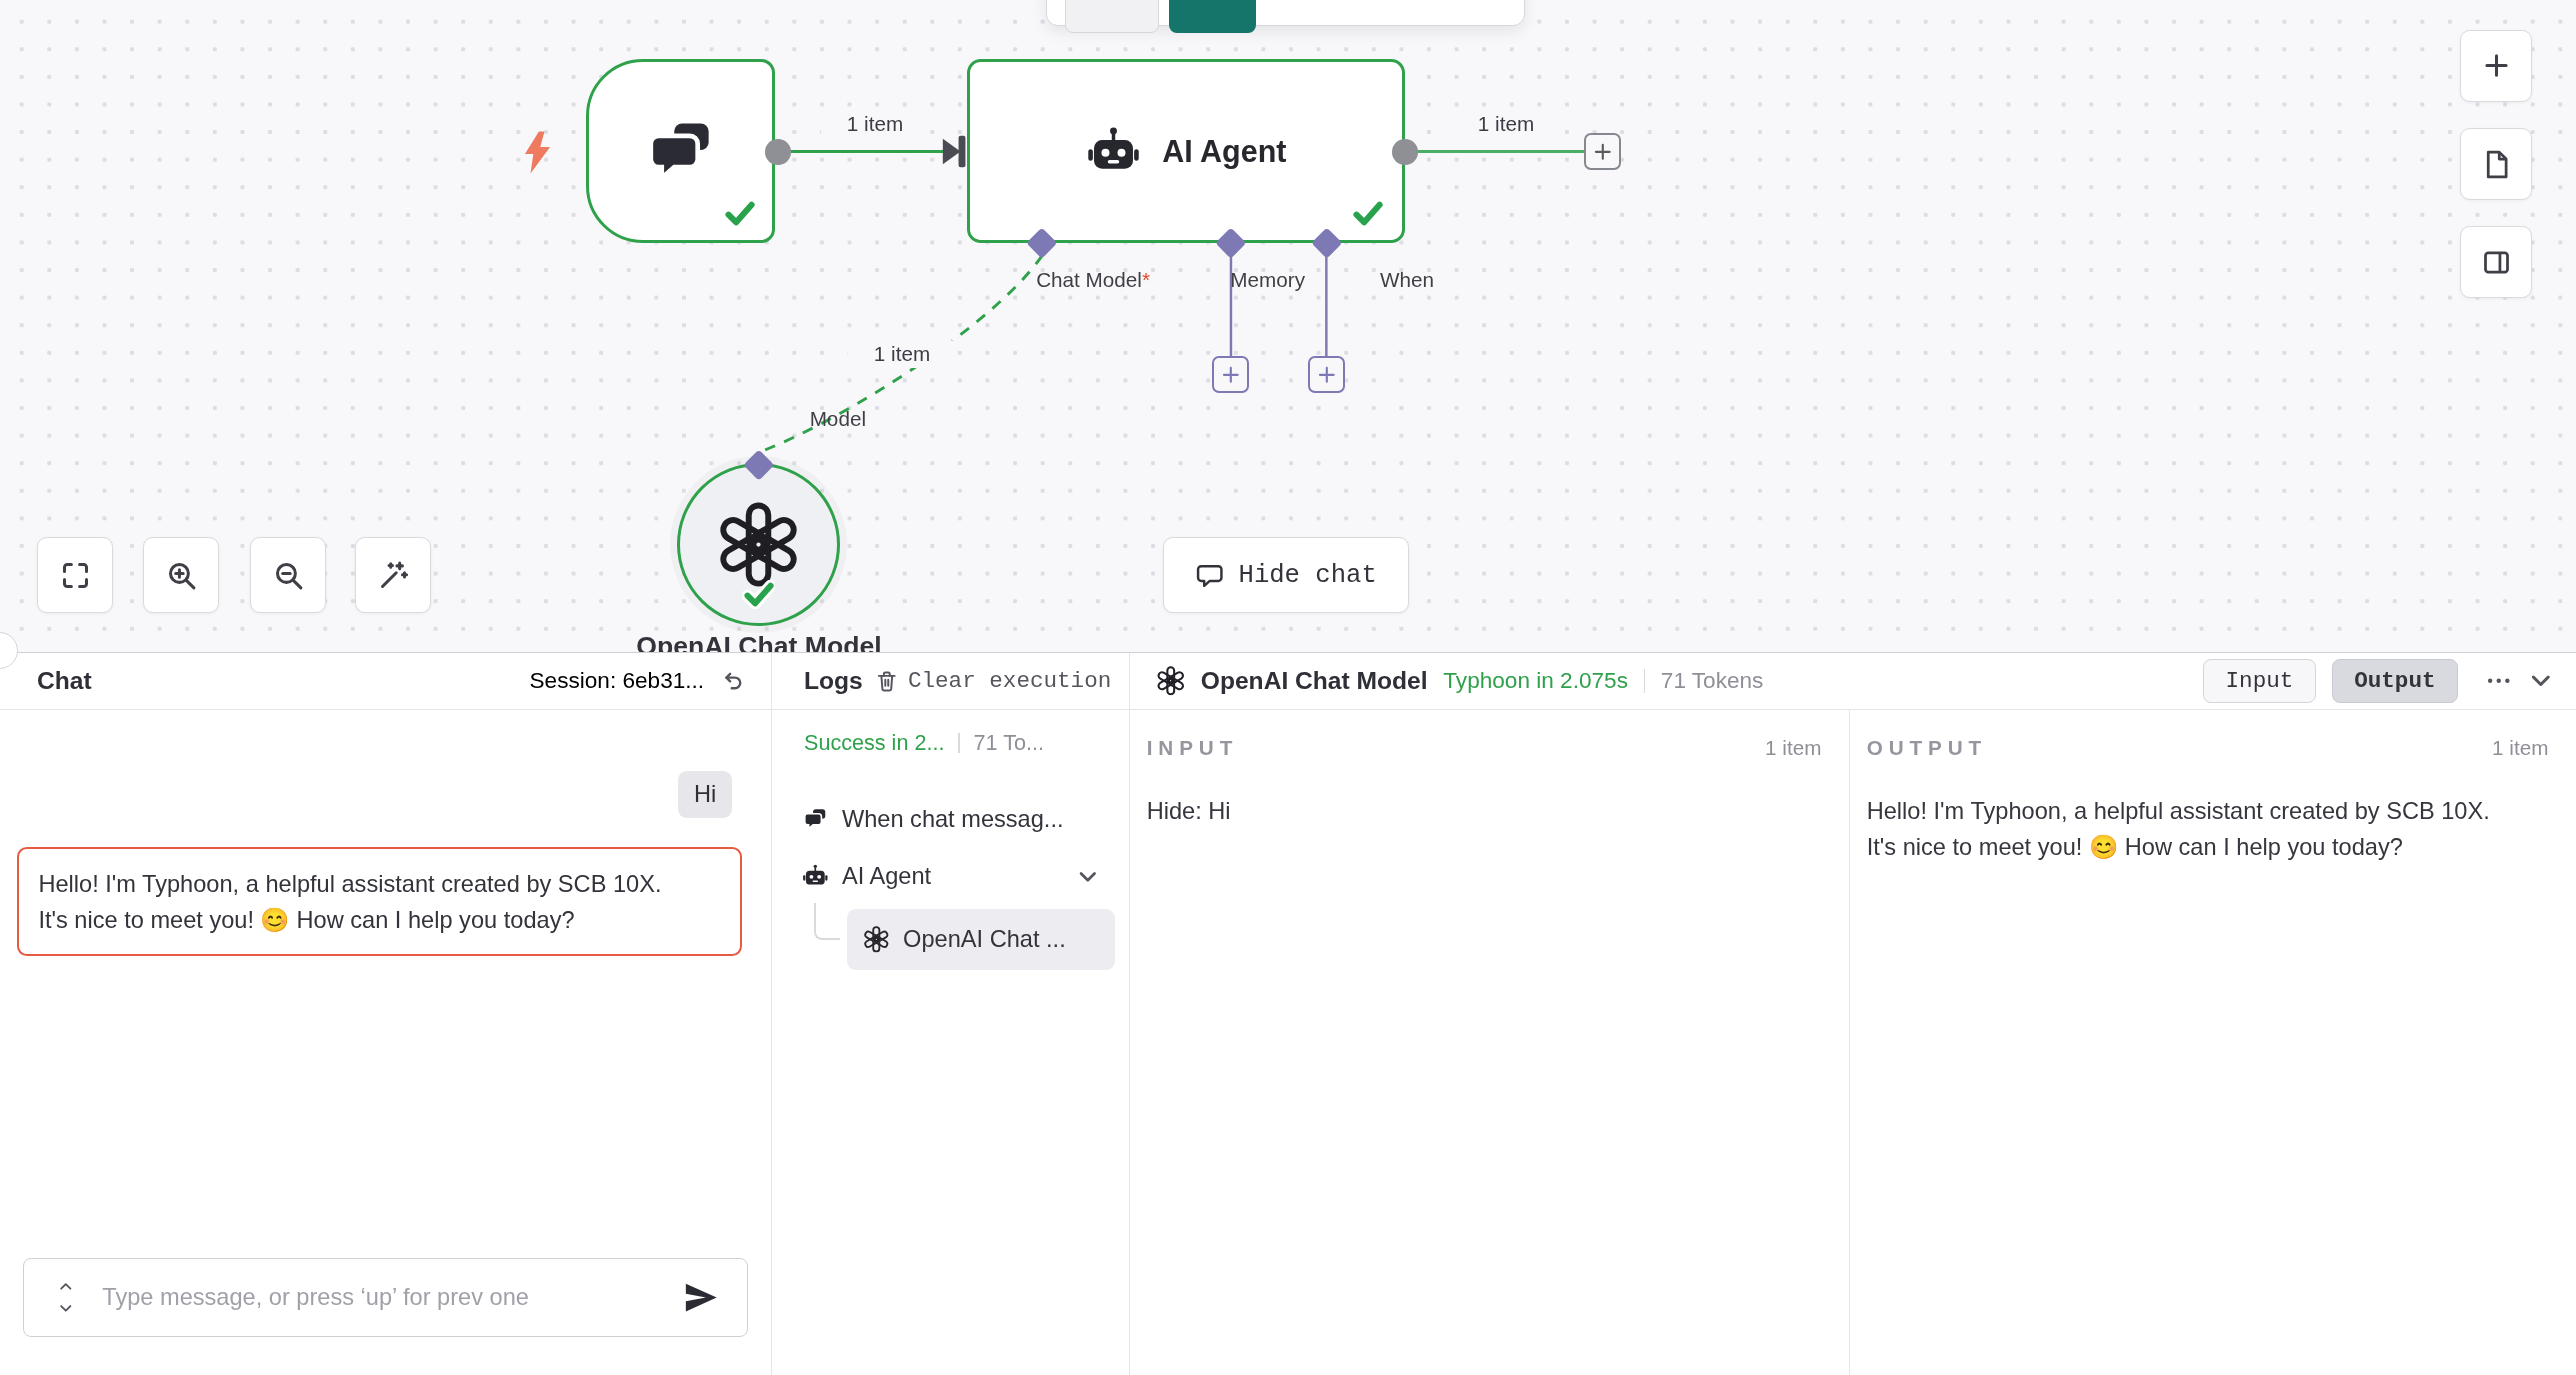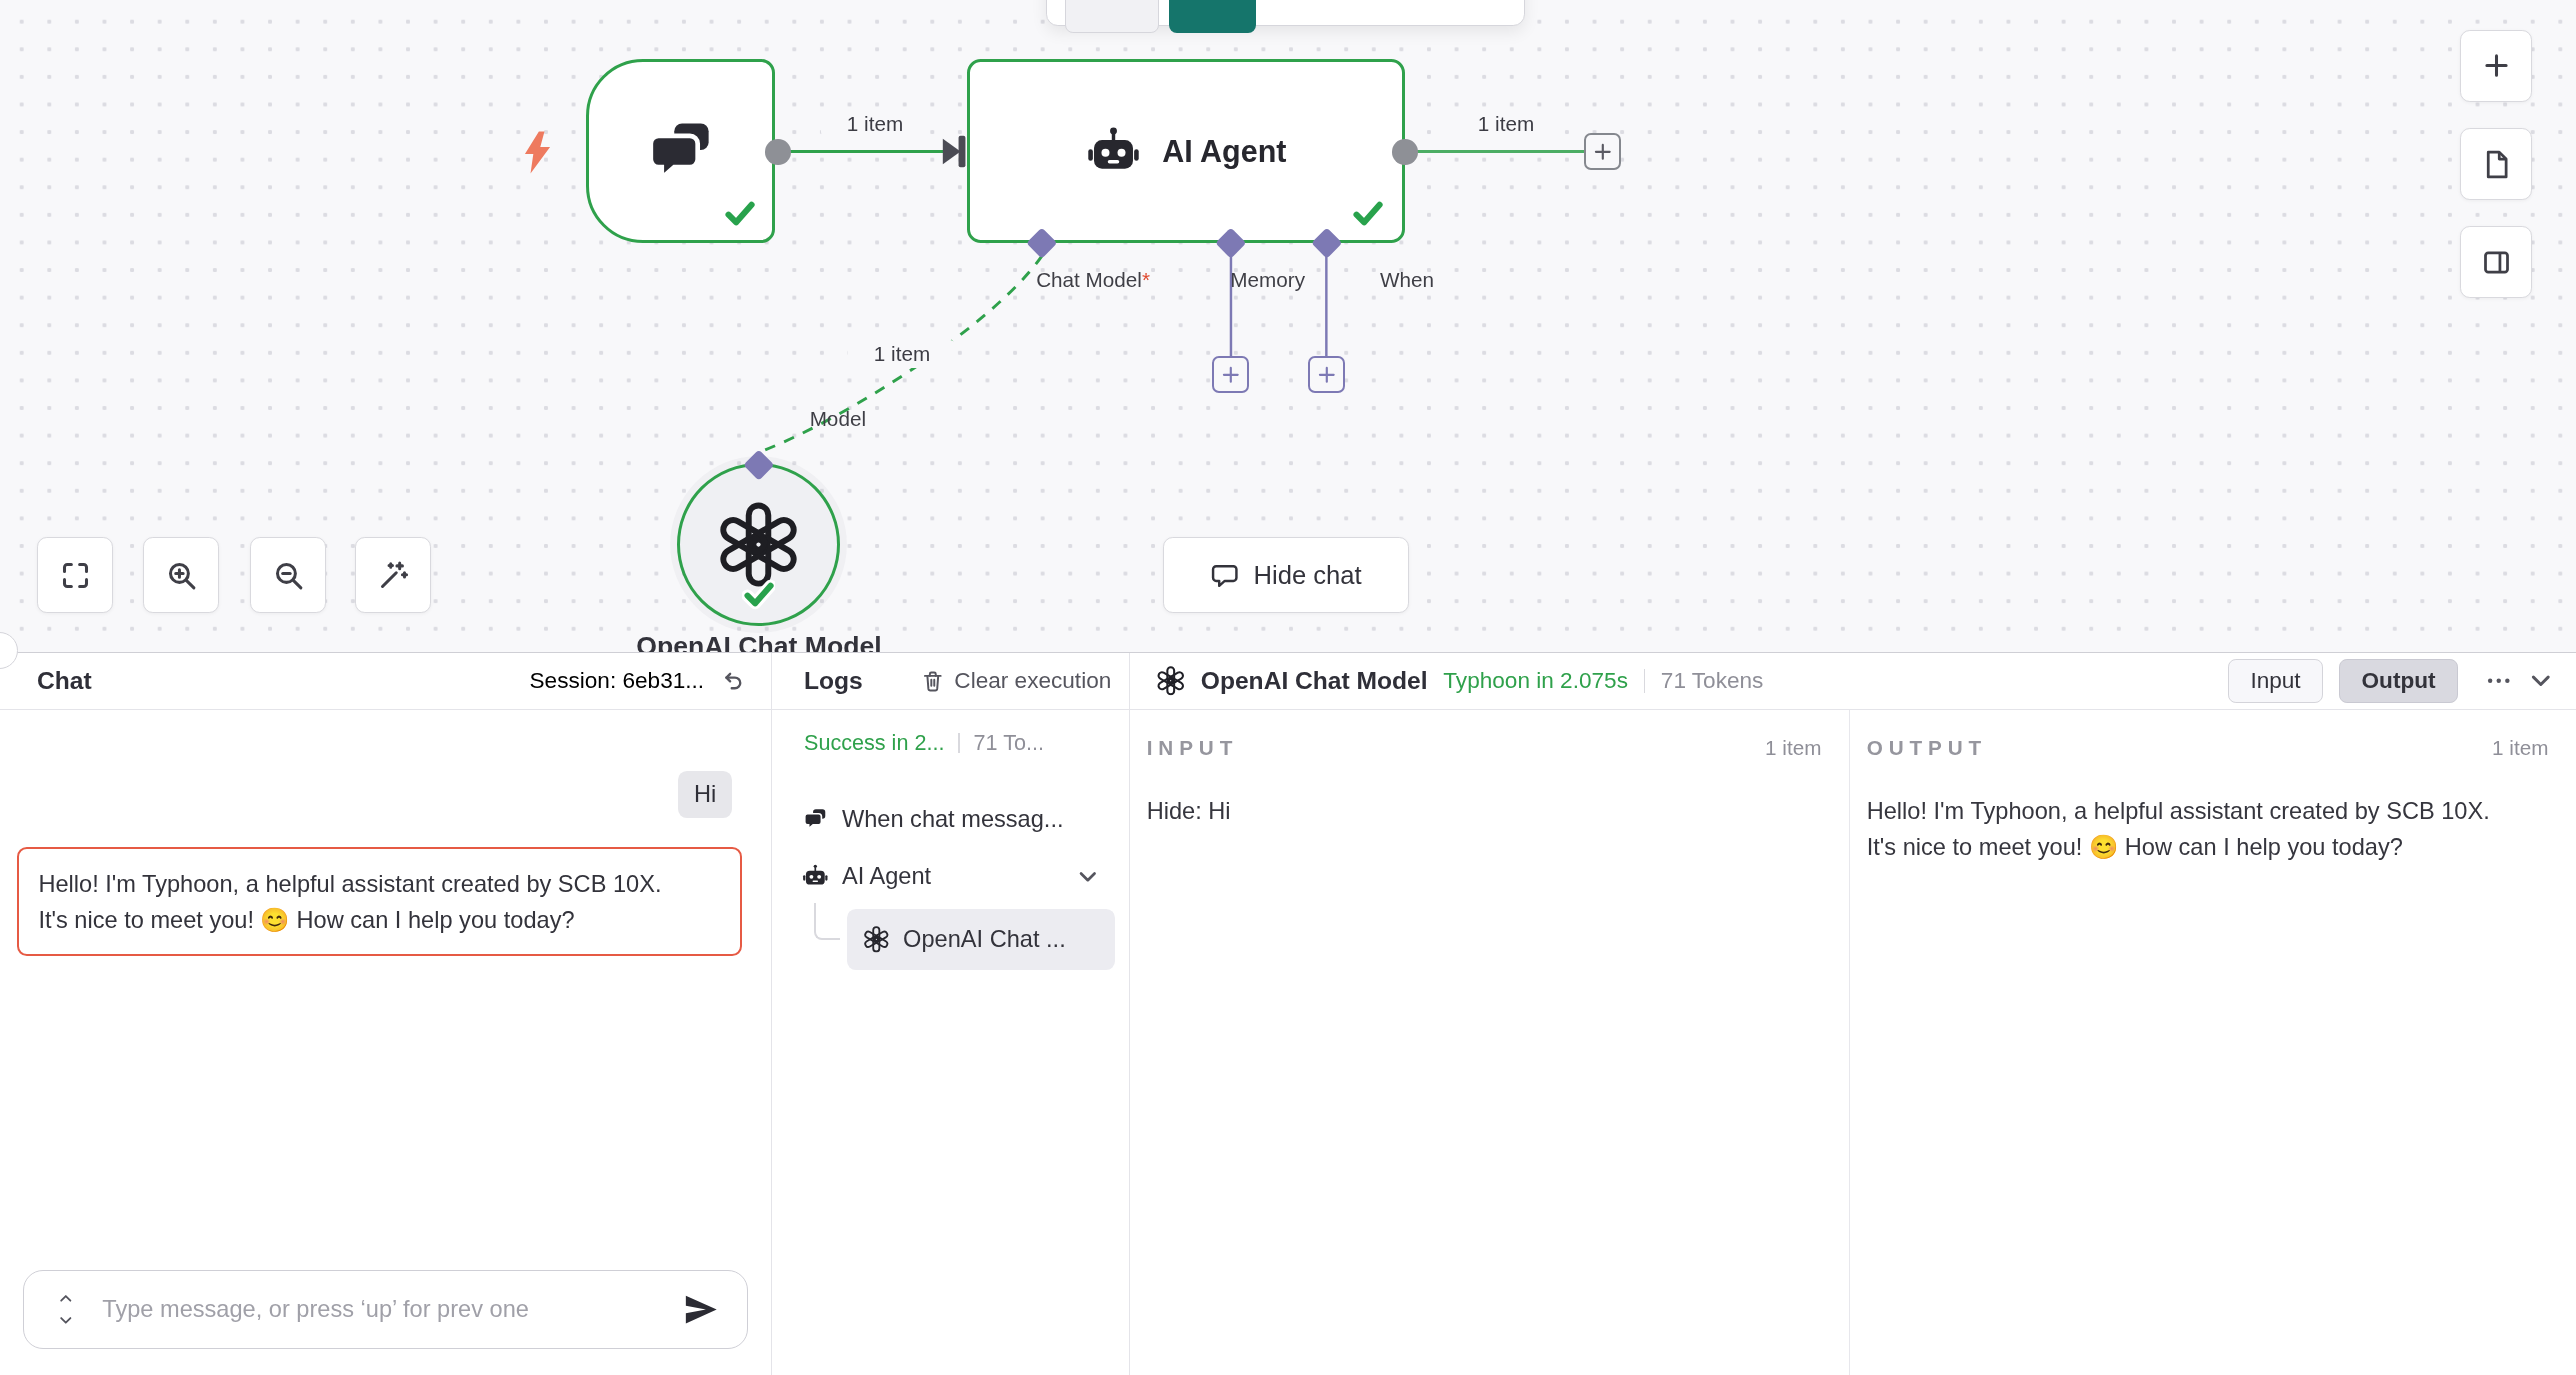--- a/index.html
+++ b/index.html
@@ -1,18 +1,18 @@
 <!DOCTYPE html>
 <html><head>
 <meta charset="utf-8">
 <style>
 *{box-sizing:border-box;margin:0;padding:0}
 html,body{width:2576px;height:1376px}
 body{font-family:"Liberation Sans",sans-serif;position:relative;background:#fff;overflow:hidden;color:#35353d}
-button{font-family:Liberation Sans, sans-serif;background:none;border:none;cursor:pointer}
+button{font-family:Liberation Mono, monospace;background:none;border:none;cursor:pointer}
 
 
 .canvas{position:absolute;left:0;top:0;width:2576px;height:652px;background-color:#f8f8fa;
   background-image:radial-gradient(circle,#dcdce2 2px,transparent 2.3px);background-size:27.6px 27.6px;background-position:7.9px 7.9px;overflow:hidden}
 .edges{position:absolute;left:0;top:0;z-index:1}
 .node{position:absolute;background:#fff;border:3px solid #2fa14b;z-index:2}
 .trigger-node{left:586px;top:59px;width:189px;height:184px;border-radius:57px 13.8px 13.8px 57px;display:flex;align-items:center;justify-content:center}
 .icon-bubbles{width:75px;height:75px;color:#2b2b33}
 .check{position:absolute;width:33px;height:33px;color:#28a24c}
 .check-trigger{right:15.7px;bottom:9.8px}
@@ -89,21 +89,21 @@
 .tab-output{background:#d9d9e0;border:1.5px solid #c9c9d2;font-weight:700}
 .i-more{width:29.5px;height:29.5px;color:#55555e;margin-left:9.8px}
 .i-chev{width:23.6px;height:23.6px;color:#55555e}
 .panel-body{flex:1;display:flex;min-height:0}
 .pb-chat{width:772px;border-right:1px solid #e4e4e9;position:relative}
 .pb-logs{width:358px;border-right:1px solid #e4e4e9;position:relative}
 .pb-detail{flex:1;display:flex}
 .msg-user{position:absolute;right:39px;top:61px;background:#e7e7eb;border-radius:8.9px;padding:9.8px 15.7px;font-size:23.6px;color:#2f2f38}
 .msg-assistant{position:absolute;left:16.7px;top:137px;width:725px;border:2.5px solid #e65a44;border-radius:9.8px;padding:16.7px 19.7px;font-size:23.6px;line-height:36px;color:#33333b;background:#fff;overflow:hidden}
 .msg-assistant div{white-space:nowrap}
-.chat-inputbox{position:absolute;left:22.6px;top:560px;width:725px;height:79px;border:1.8px solid #cfcfd6;border-radius:20px;background:#fff;display:flex;align-items:center}
+.chat-inputbox{position:absolute;left:22.6px;top:548px;width:725px;height:79px;border:1.8px solid #cfcfd6;border-radius:8px;background:#fff;display:flex;align-items:center}
 .chev-stack{display:flex;flex-direction:column;gap:7.9px;margin-left:31.5px;color:#55555e}
 .chev-stack svg{width:21.6px;height:14.8px}
 .chat-input{flex:1;border:none;outline:none;font-size:23.6px;color:#33333b;margin-left:25.6px;font-family:inherit;background:transparent;min-width:0}
 .chat-input::placeholder{color:#a0a0a8}
 .i-send{width:37px;height:37px;color:#2b2b33;margin-right:27.6px;flex:0 0 auto}
 .log-summary{position:absolute;left:32px;top:19.7px;display:flex;align-items:center;gap:13.8px}
 .log-summary .status-green,.log-summary .tokens{font-size:21.6px}
 .log-summary .vbar{height:19.7px}
 .log-row{position:absolute;display:flex;align-items:center;gap:13.8px;font-size:23.6px;color:#33333b}
 .log-row .li{width:26.6px;height:26.6px;color:#27272e;flex:0 0 auto}

